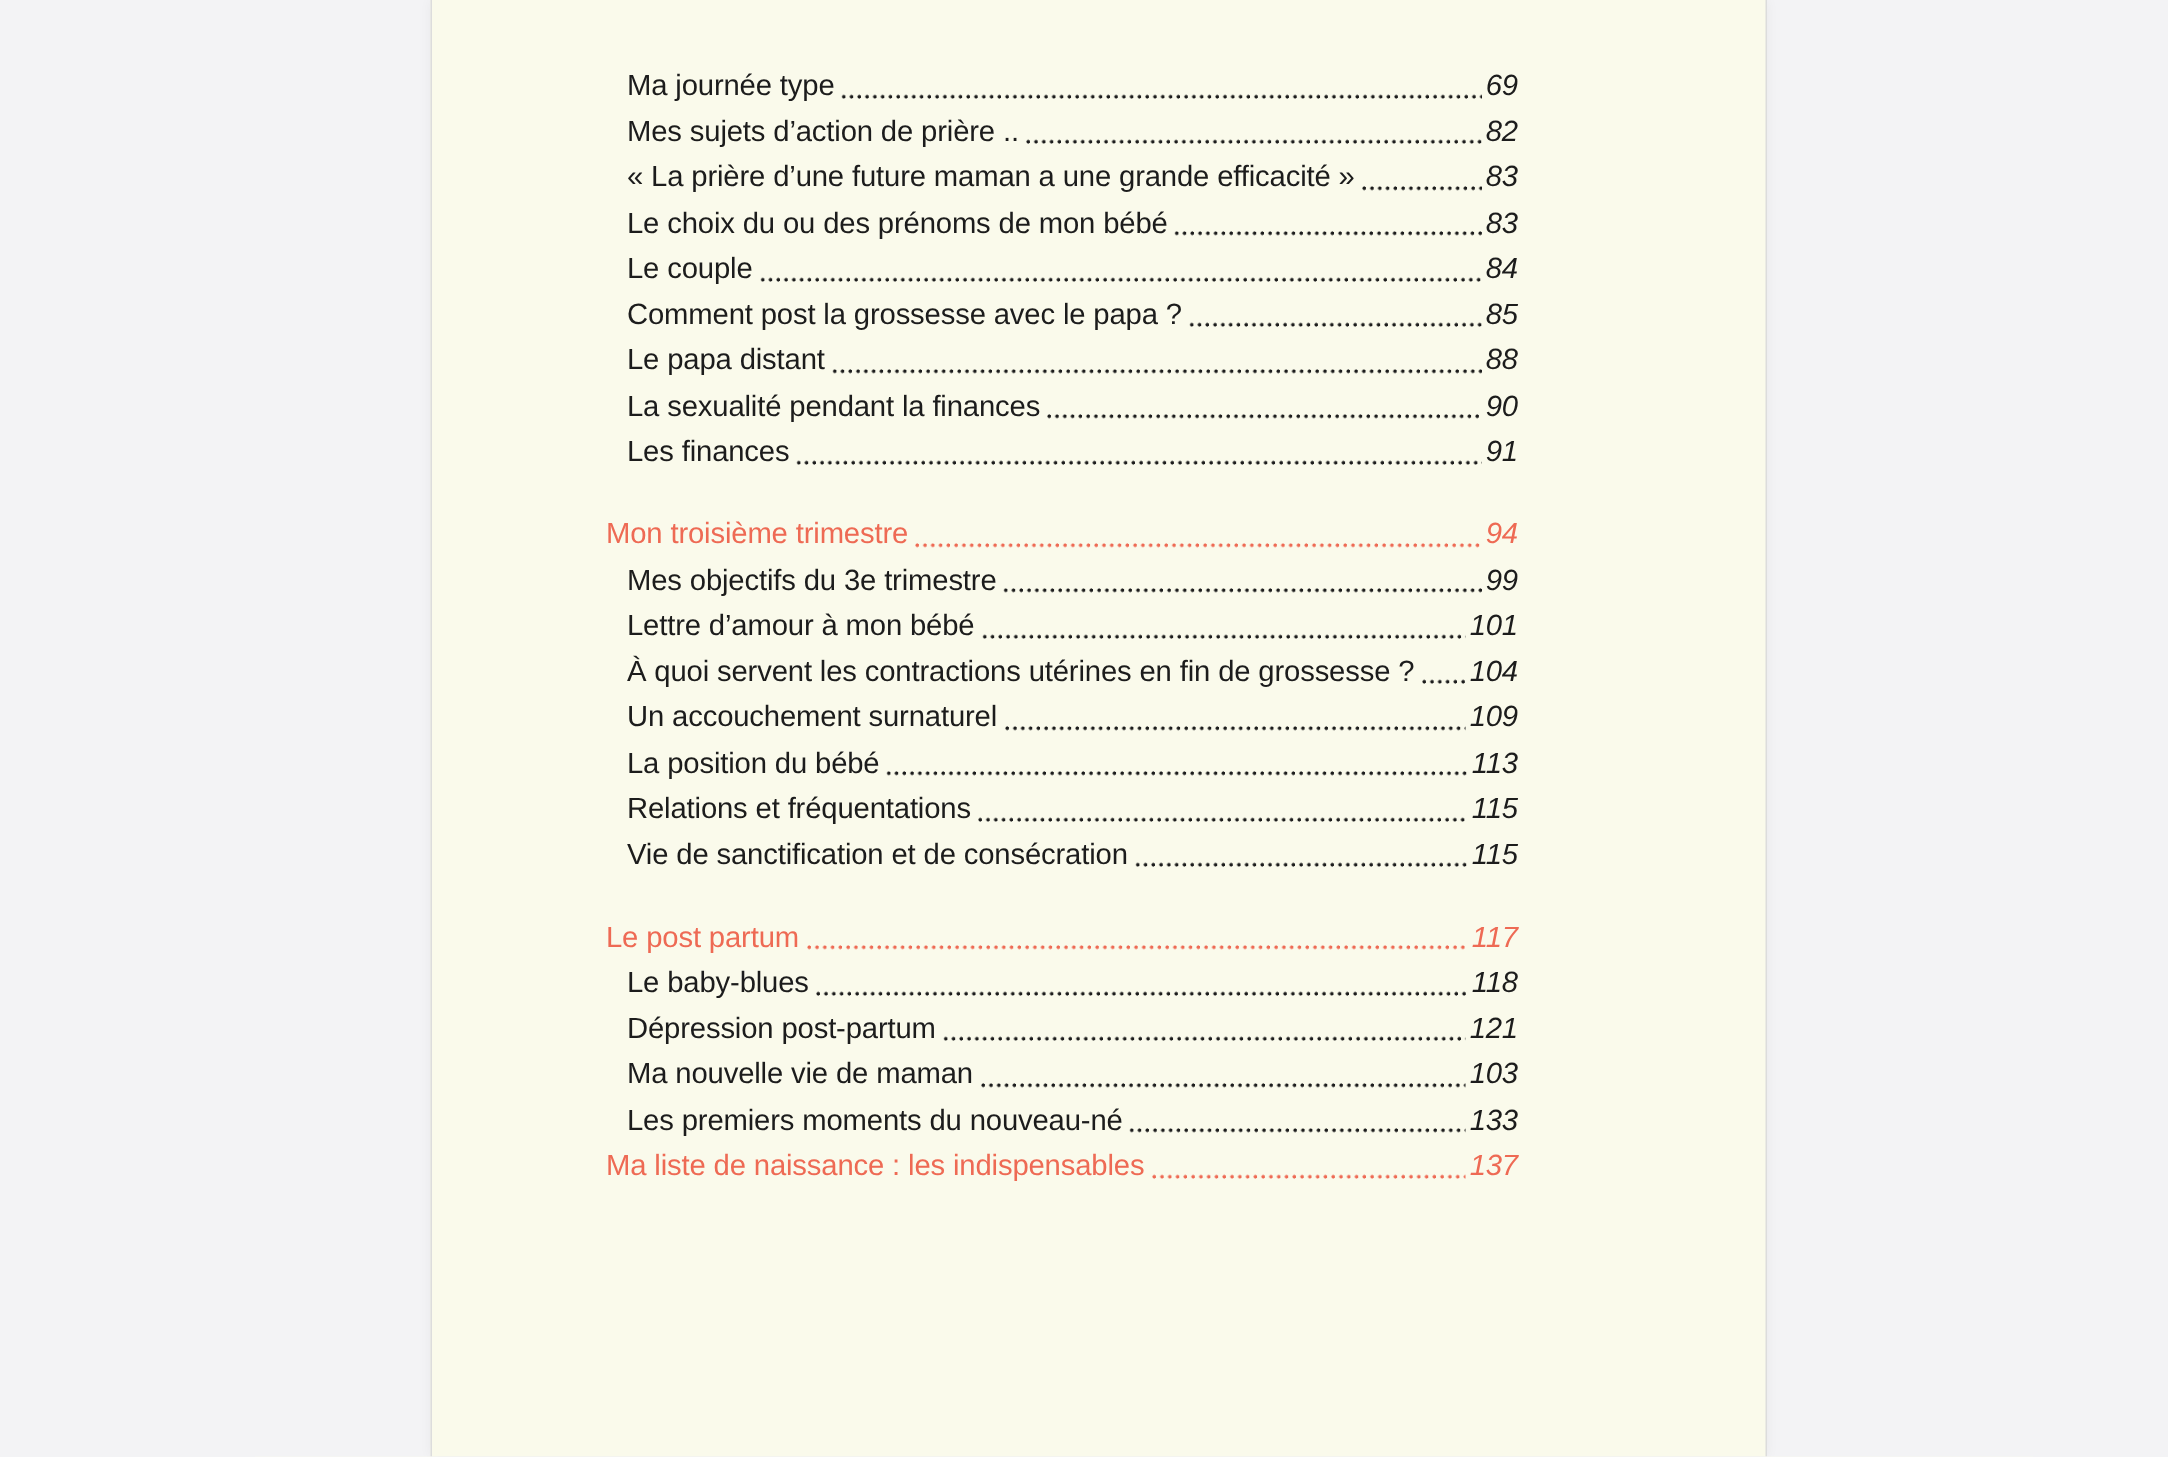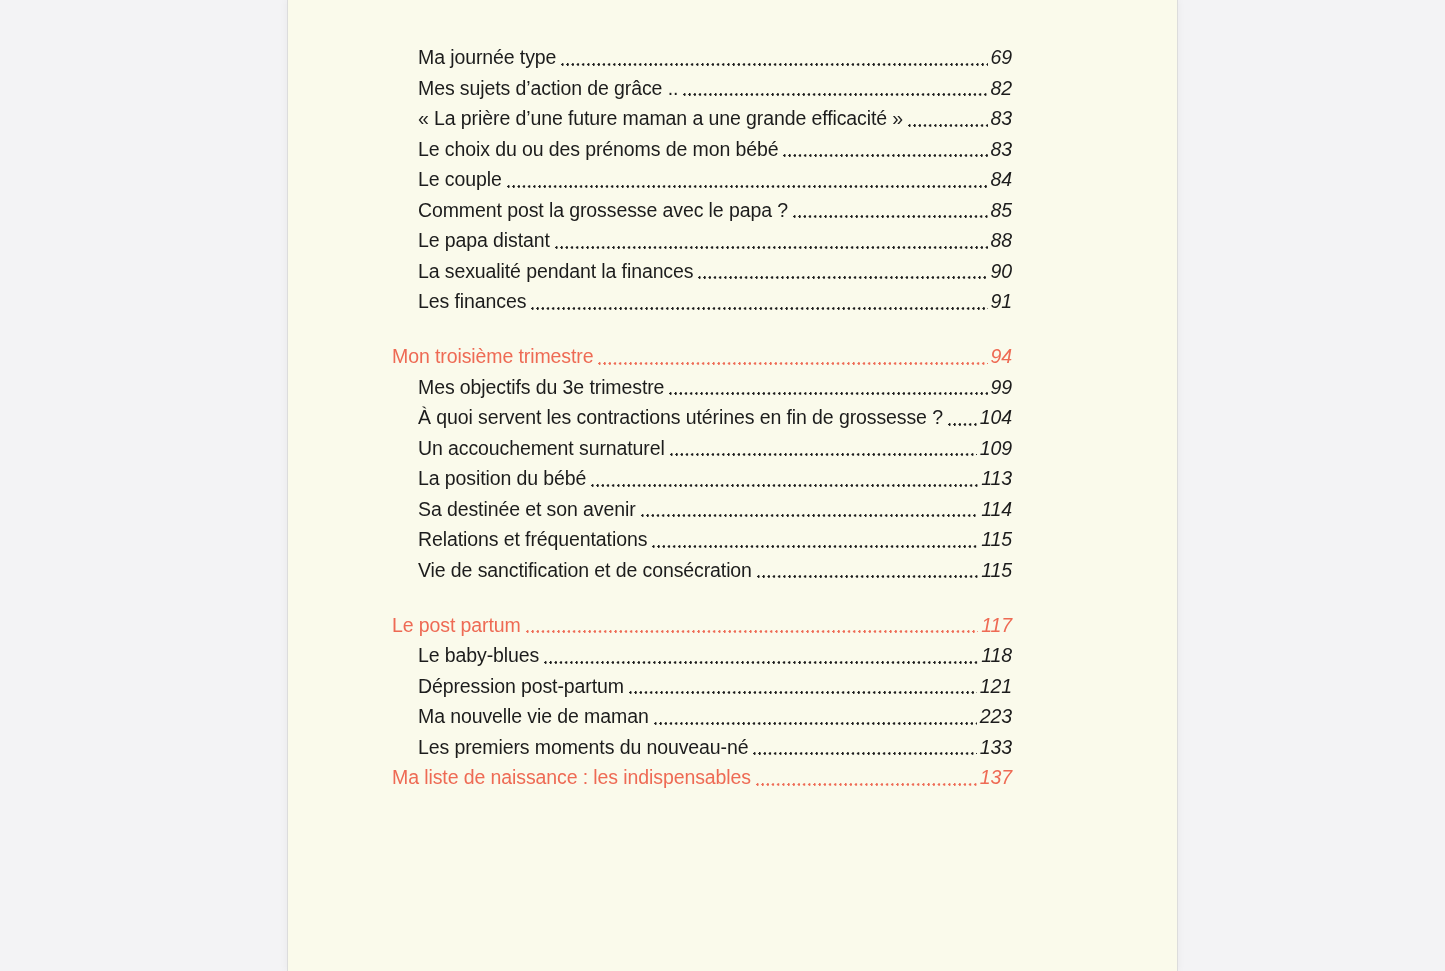--- a/index.html
+++ b/index.html
@@ -43,20 +43,21 @@
     font-size: 19.5px;
     letter-spacing: -0.1px;
     color: var(--text, #1c1c1c);
     cursor: pointer;
   }
   .toc-row.level-2 {
     padding-left: 26px;
   }
   .toc-row.accent {
     color: var(--accent, #ee6a54);
+    margin-left: 12px;
   }
   .toc-row.gap-before {
     margin-top: 24.5px;
   }
   .toc-label {
     white-space: nowrap;
   }
   .toc-leader {
     flex: 1 1 auto;
     position: relative;
@@ -84,21 +85,21 @@
 
 <div class="stage">
   <div class="paper">
     <div class="toc">
         <div class="toc-row level-2">
     <span class="toc-label">Ma journée type</span>
     <span class="toc-leader"></span>
     <span class="toc-page">69</span>
   </div>
         <div class="toc-row level-2">
-    <span class="toc-label">Mes sujets d’action de grâce ..</span>
+    <span class="toc-label">Mes sujets d’action de prière ..</span>
     <span class="toc-leader"></span>
     <span class="toc-page">82</span>
   </div>
         <div class="toc-row level-2">
     <span class="toc-label">« La prière d’une future maman a une grande efficacité »</span>
     <span class="toc-leader"></span>
     <span class="toc-page">83</span>
   </div>
         <div class="toc-row level-2">
     <span class="toc-label">Le choix du ou des prénoms de mon bébé</span>
@@ -134,38 +135,38 @@
     <span class="toc-label">Mon troisième trimestre</span>
     <span class="toc-leader"></span>
     <span class="toc-page">94</span>
   </div>
         <div class="toc-row level-2">
     <span class="toc-label">Mes objectifs du 3e trimestre</span>
     <span class="toc-leader"></span>
     <span class="toc-page">99</span>
   </div>
         <div class="toc-row level-2">
+    <span class="toc-label">Lettre d’amour à mon bébé</span>
+    <span class="toc-leader"></span>
+    <span class="toc-page"> 101</span>
+  </div>
+        <div class="toc-row level-2">
     <span class="toc-label">À quoi servent les contractions utérines en fin de grossesse ?</span>
     <span class="toc-leader"></span>
     <span class="toc-page">104</span>
   </div>
         <div class="toc-row level-2">
     <span class="toc-label">Un accouchement surnaturel</span>
     <span class="toc-leader"></span>
     <span class="toc-page">109</span>
   </div>
         <div class="toc-row level-2">
     <span class="toc-label">La position du bébé</span>
     <span class="toc-leader"></span>
     <span class="toc-page">113</span>
-  </div>
-        <div class="toc-row level-2">
-    <span class="toc-label">Sa destinée et son avenir</span>
-    <span class="toc-leader"></span>
-    <span class="toc-page">114</span>
   </div>
         <div class="toc-row level-2">
     <span class="toc-label">Relations et fréquentations</span>
     <span class="toc-leader"></span>
     <span class="toc-page">115</span>
   </div>
         <div class="toc-row level-2">
     <span class="toc-label">Vie de sanctification et de consécration</span>
     <span class="toc-leader"></span>
     <span class="toc-page">115</span>
@@ -181,21 +182,21 @@
     <span class="toc-page">118</span>
   </div>
         <div class="toc-row level-2">
     <span class="toc-label">Dépression post-partum</span>
     <span class="toc-leader"></span>
     <span class="toc-page">121</span>
   </div>
         <div class="toc-row level-2">
     <span class="toc-label">Ma nouvelle vie de maman</span>
     <span class="toc-leader"></span>
-    <span class="toc-page">223</span>
+    <span class="toc-page">103</span>
   </div>
         <div class="toc-row level-2">
     <span class="toc-label">Les premiers moments du nouveau-né</span>
     <span class="toc-leader"></span>
     <span class="toc-page">133</span>
   </div>
         <div class="toc-row level-1 accent">
     <span class="toc-label">Ma liste de naissance : les indispensables</span>
     <span class="toc-leader"></span>
     <span class="toc-page"> 137</span>

